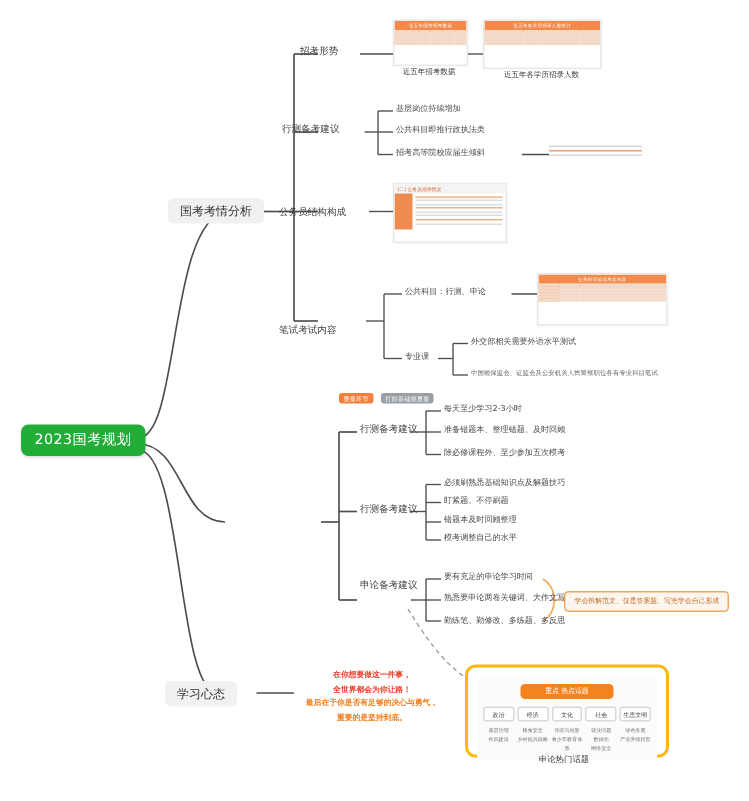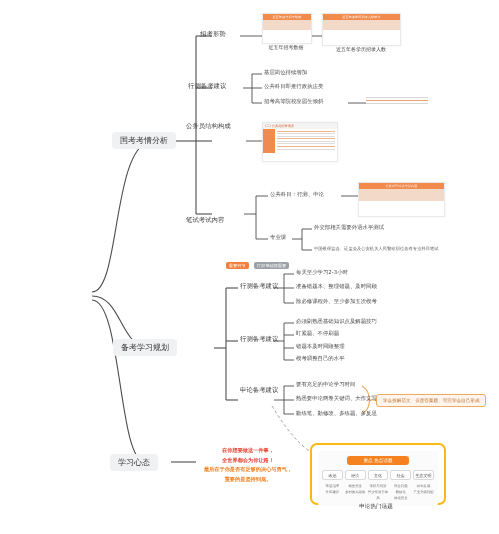--- a/index.html
+++ b/index.html
@@ -158,20 +158,21 @@
 
     <g fill="none" stroke="#4d4d4d" stroke-width="1.1">
       <path d="M171,462 H196"></path>
     </g>
 
     <g fill="none" stroke="#9a9a9a" stroke-width="0.9" stroke-dasharray="3,2.5">
       <path d="M272,406 C288,432 300,446 314,454"></path>
     </g>
   </svg>
 
+  <div class="node root" style="left:14px;top:283px;">2023国考规划</div>
 
   <div class="node l1" style="left:112px;top:132px;">国考考情分析</div>
 
   <div class="node l2" style="left:200px;top:30px;">招考形势</div>
 
   <div class="thumb" style="left:262px;top:13px;width:48px;height:29px;">
     <div class="tt">近五年国考招考数据</div>
     <div class="grid" style="grid-template-columns:repeat(6,1fr);">
       <div class="cell hd"></div>
       <div class="cell hd"></div>
@@ -247,21 +248,21 @@
   <div class="node l2" style="left:188px;top:82px;">行测备考建议</div>
   <div class="node l3" style="left:264px;top:69px;">基层岗位持续增加</div>
   <div class="node l3" style="left:264px;top:83px;">公共科目即推行政执法类</div>
   <div class="node l3" style="left:264px;top:98px;">招考高等院校应届生倾斜</div>
   <div class="minilines" style="left:366px;top:97px;width:62px;">
     <i></i>
       <i class="o"></i>
       <i></i>
   </div>
 
-  <div class="node l2" style="left:186px;top:122px;">公务员结构构成</div>
+  <div class="node l2" style="left:186px;top:137px;">公务员结构构成</div>
   <div class="doc" style="left:262px;top:122px;width:74px;height:38px;">
     <div class="dh">(二) 公务员招录情况</div>
     <div class="db">
       <div class="dside"></div>
       <div class="dlines">
         <div class="dl o"></div>
           <div class="dl"></div>
           <div class="dl"></div>
         <div class="dl o"></div>
           <div class="dl"></div>
@@ -314,21 +315,20 @@
       <div class="cell"></div>
       <div class="cell"></div>
       <div class="cell"></div>
     </div>
   </div>
 
   <div class="node l3" style="left:270px;top:234px;">专业课</div>
   <div class="node l3" style="left:314px;top:224px;">外交部相关需要外语水平测试</div>
   <div class="node l3 tiny" style="left:314px;top:246px;">中国银保监会、证监会及公安机关人民警察职位各有专业科目笔试</div>
 
-  <div class="node l1" style="left:113px;top:339px;">备考学习规划</div>
 
   <div class="tagbadge" style="left:226px;top:262px;">重要环节</div>
   <div class="tagbadge grey" style="left:254px;top:262px;">打好基础很重要</div>
 
   <div class="node l2" style="left:240px;top:282px;">行测备考建议</div>
   <div class="node l3" style="left:296px;top:269px;">每天至少学习2-3小时</div>
   <div class="node l3" style="left:296px;top:283px;">准备错题本、整理错题、及时回顾</div>
   <div class="node l3" style="left:296px;top:298px;">除必修课程外、至少参加五次模考</div>
 
   <div class="node l2" style="left:240px;top:335px;">行测备考建议</div>

